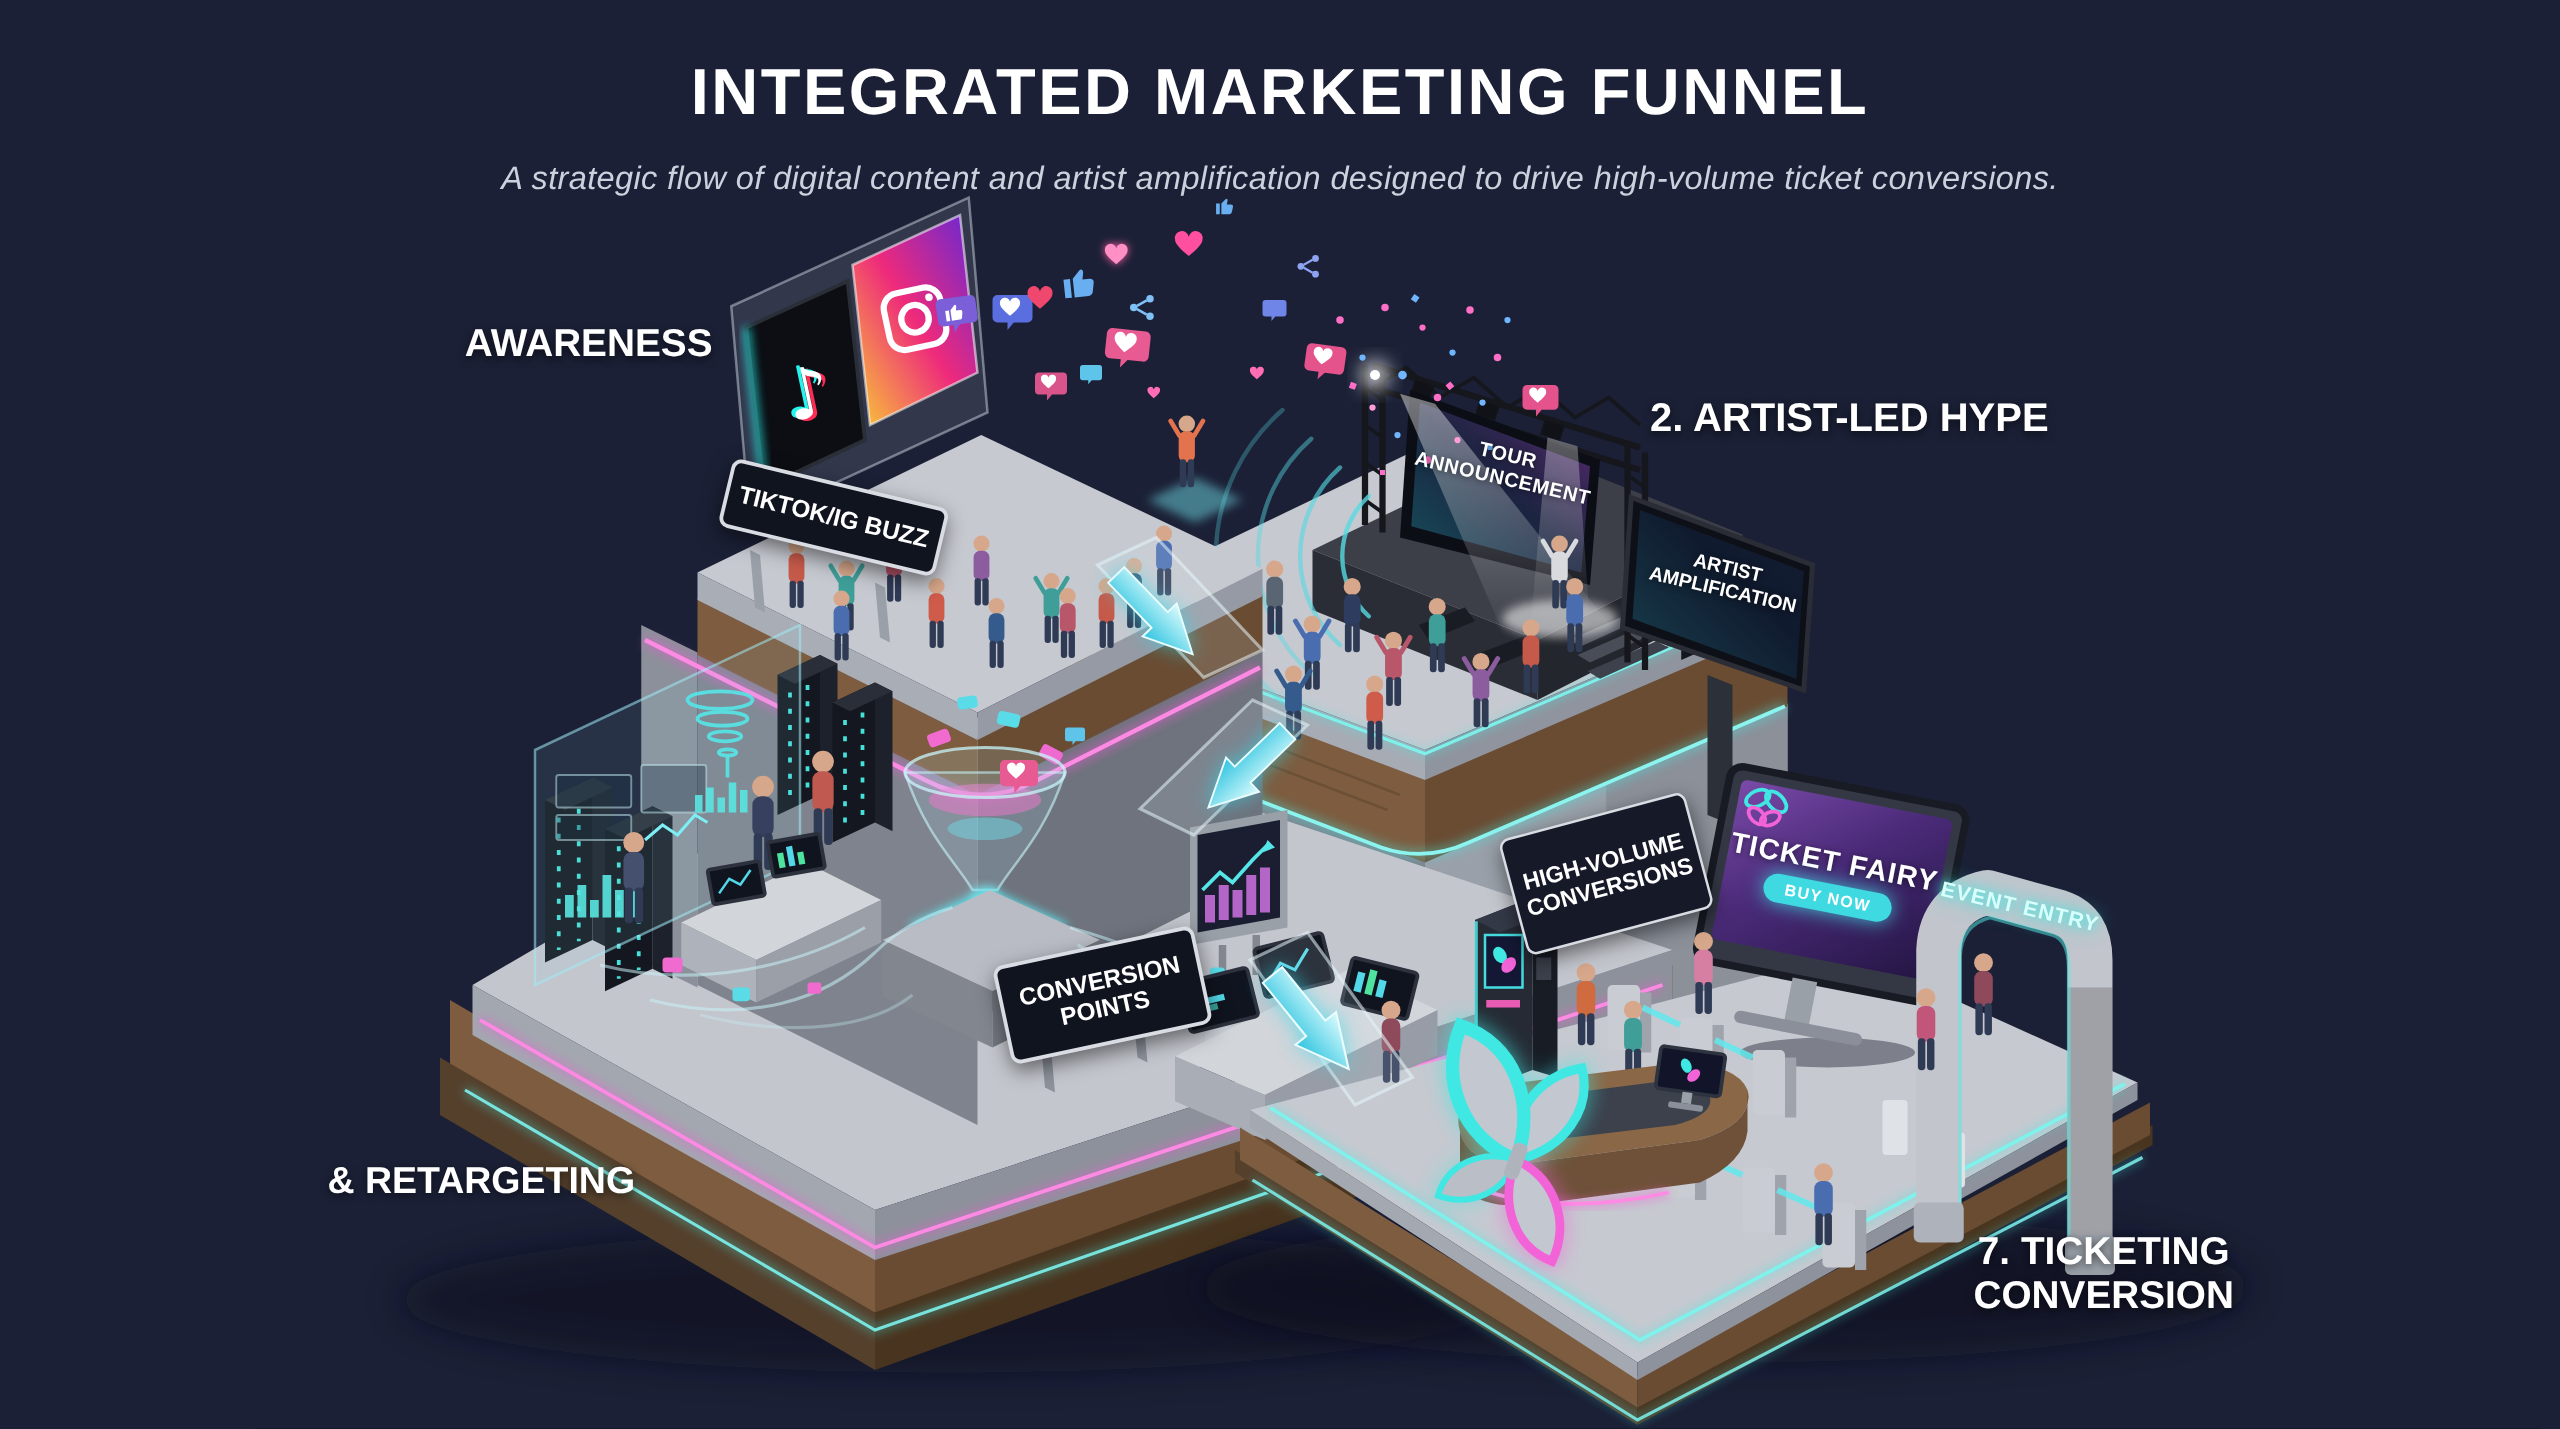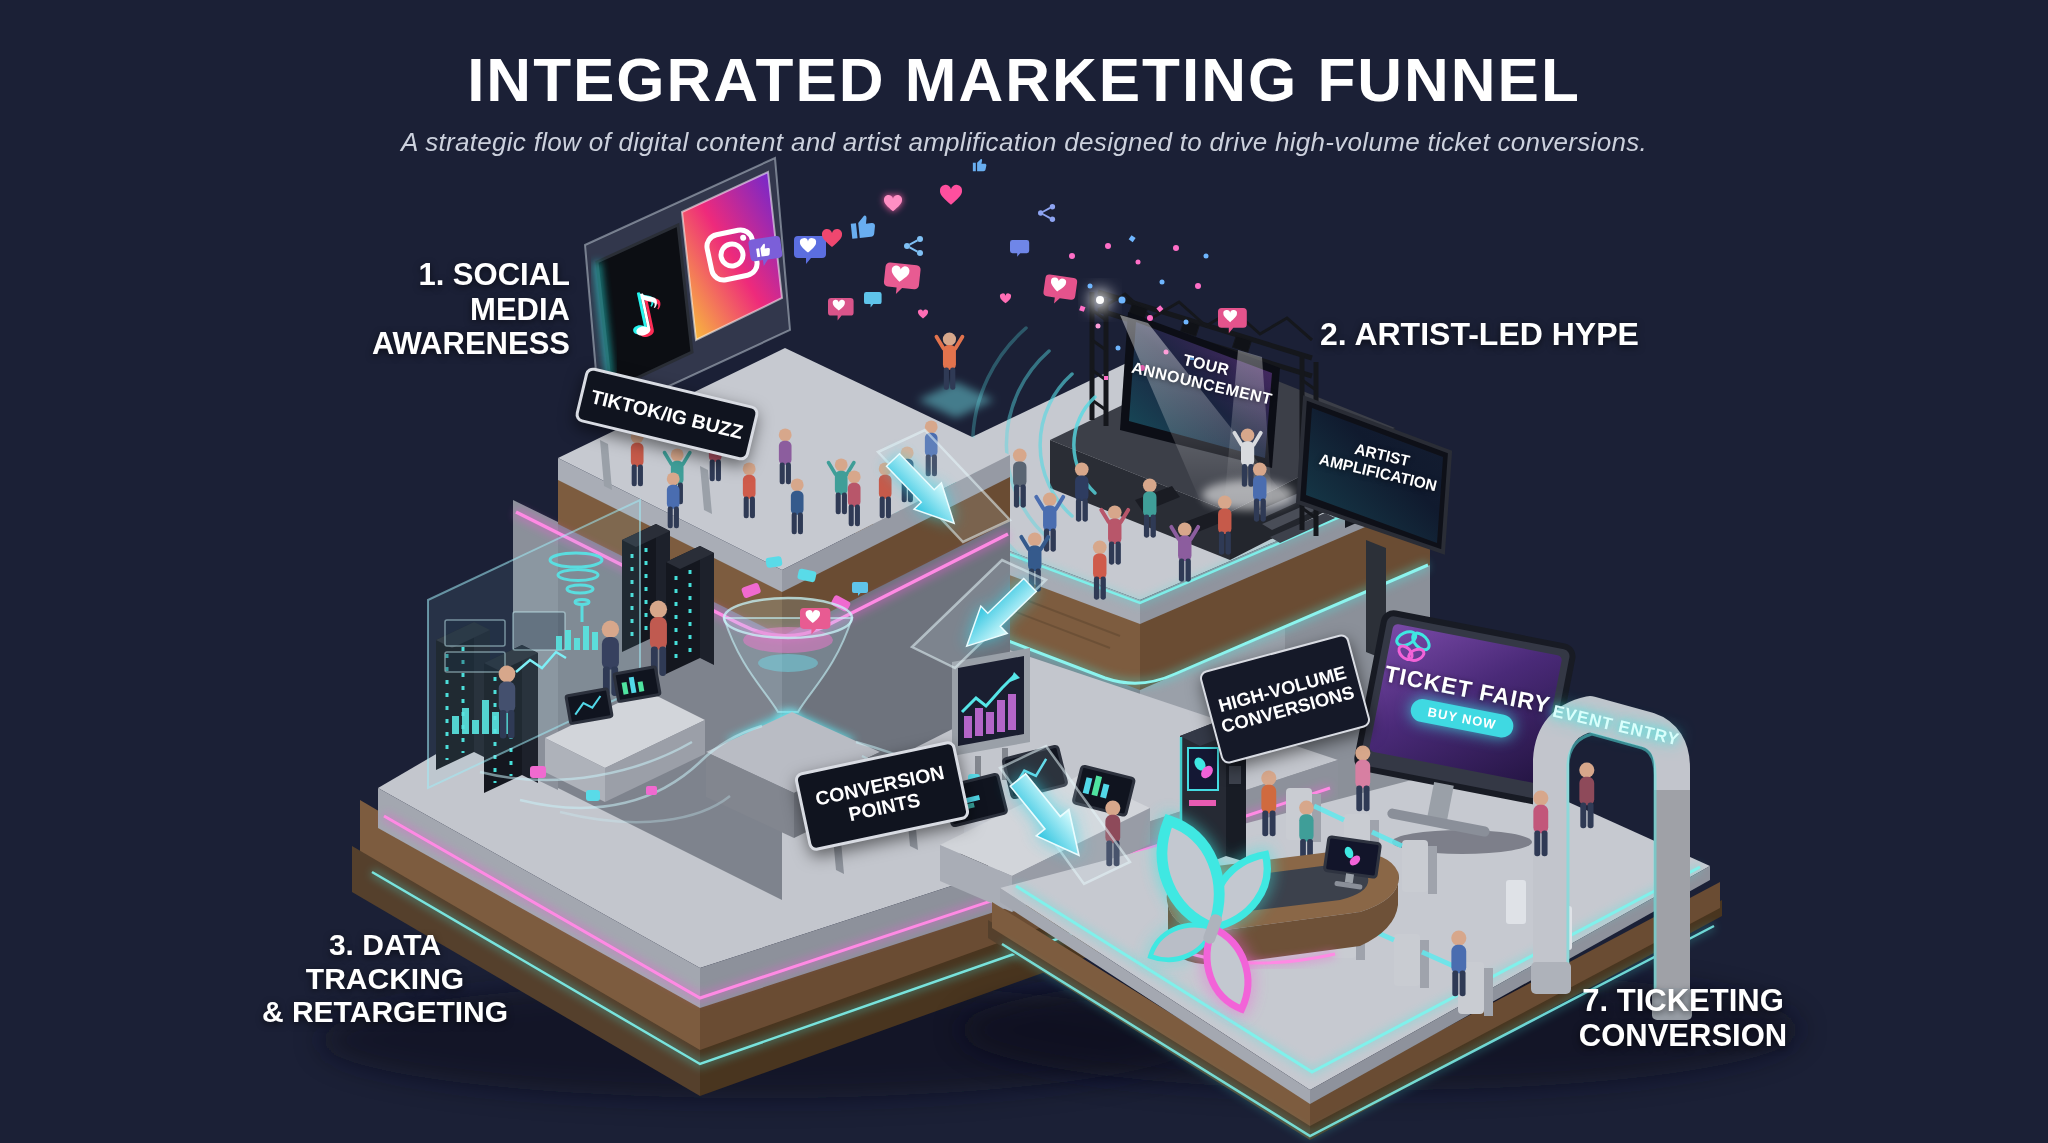--- a/index.html
+++ b/index.html
@@ -1,21 +1,21 @@
 <!DOCTYPE html>
 <html style="--background: #1b2036; --neon-pink: #f25ad8; --neon-cyan: #46e8e2; --arrow-cyan: #7deef7; --concrete-top: #c7cad1; --wood: #8a6747; --screen-purple: #46246a; --tiktok-red: #fe2c55; --tiktok-cyan: #25f4ee; --instagram-orange: #f9ce34; --instagram-pink: #ee2a7b; --instagram-purple: #6228d7; --buy-now-bg: #3fd9e2; --subtitle-gray: #ccd1dd; --text-white: #ffffff;"><head>
 <meta charset="utf-8">
 <style>
   html,body{margin:0;padding:0;background:#0e1120;}
   .scene{position:relative;width:2048px;height:1143px;overflow:hidden;
          background:var(--background,#1b2036);font-family:"Liberation Sans",sans-serif;}
   .scene svg{position:absolute;left:0;top:0;}
   
   .hdr-title{position:absolute;left:0;right:0;top:44px;text-align:center;color:#fff;
-             font-size:62px;font-weight:800;letter-spacing:2px;}
+             font-size:52px;font-weight:800;letter-spacing:2px;}
   .hdr-sub{position:absolute;left:0;right:0;top:127px;text-align:center;
            color:var(--subtitle-gray,#ccd1dd);font-size:26px;letter-spacing:.3px;font-style:italic;}
   
   .stage-label{position:absolute;color:#fff;font-weight:800;line-height:1.12;
                text-shadow:0 2px 7px rgba(0,0,0,.6);}
   #label-s1{left:316px;top:258px;width:254px;font-size:31px;text-align:right;}
   #label-s2{left:1320px;top:317px;font-size:32px;}
   #label-s3{left:254px;top:928px;width:262px;font-size:30px;text-align:center;}
   #label-s4{left:1564px;top:984px;width:238px;font-size:31px;text-align:center;}
   
@@ -647,26 +647,24 @@
       <rect x="1190" y="356" width="4" height="4" fill="#6fb6ff"></rect>
           <rect x="1104" y="376" width="4" height="4" fill="#ff6ec7"></rect>
     </g>
   </g>
 </svg>
 
 <div class="hdr-title">INTEGRATED MARKETING FUNNEL</div>
 <div class="hdr-sub">A strategic flow of digital content and artist amplification designed to drive high-volume ticket conversions.</div>
 
 <div id="label-s1" class="stage-label">
-  <div>1. SOCIAL MEDIA</div>
   <div>AWARENESS</div>
 </div>
 <div id="label-s2" class="stage-label">2. ARTIST-LED HYPE</div>
 <div id="label-s3" class="stage-label">
-  <div>3. DATA TRACKING</div>
   <div>&amp; RETARGETING</div>
 </div>
 <div id="label-s4" class="stage-label">
   <div>7. TICKETING</div>
   <div>CONVERSION</div>
 </div>
 
 <div id="sign-tiktok" class="board-sign">TIKTOK/IG BUZZ</div>
 <div id="sign-conversion" class="board-sign">
   <div>

